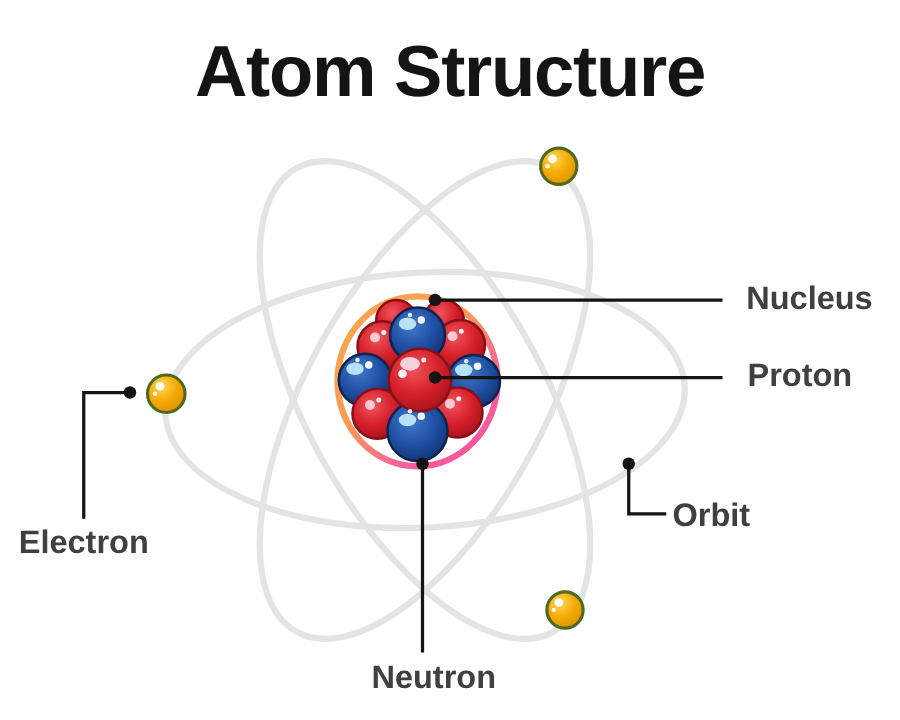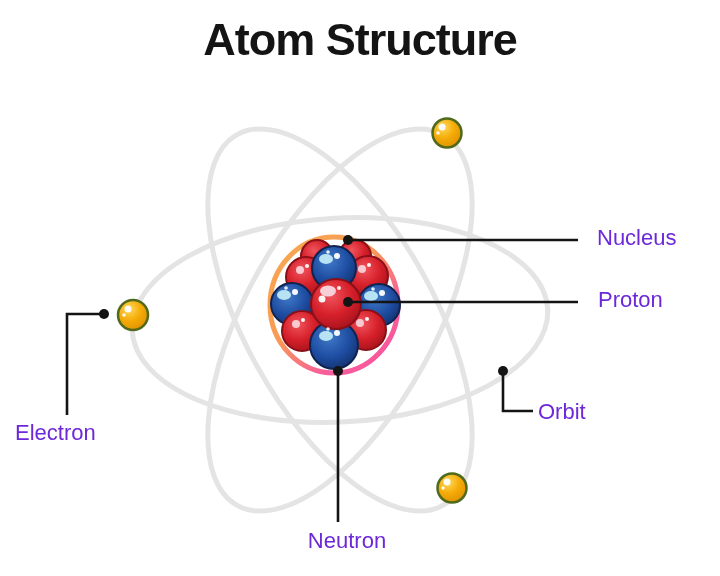--- a/index.html
+++ b/index.html
@@ -2,26 +2,26 @@
 <html><head>
 <meta charset="utf-8">
 <style>
   html,body{margin:0;padding:0;background:#ffffff;}
   .stage{
     position:relative;width:720px;height:576px;background:#ffffff;
     font-family:"Liberation Sans",sans-serif;overflow:hidden;
   }
   .stage svg{position:absolute;left:0;top:0;}
   .title{
-    position:absolute;top:16px;left:50%;transform:translateX(-50%);
-    font-size:45px;font-weight:bold;letter-spacing:-1px;color:#141414;
+    position:absolute;top:28px;left:50%;transform:translateX(-50%);
+    font-size:58px;font-weight:bold;letter-spacing:-1px;color:#141414;
     white-space:nowrap;line-height:1.05;margin:0;
   }
   .lbl{
-    position:absolute;font-size:22px;font-weight:normal;color:#6d28d9;
+    position:absolute;font-size:26px;font-weight:bold;color:#404040;
     white-space:nowrap;line-height:1;transform:translateY(-50%);
   }
   .lbl.centered{transform:translate(-50%,-50%);}
 </style>
 </head>
 <body>
 
 <div class="stage">
 
   <svg width="720" height="576" viewBox="0 0 720 576">

